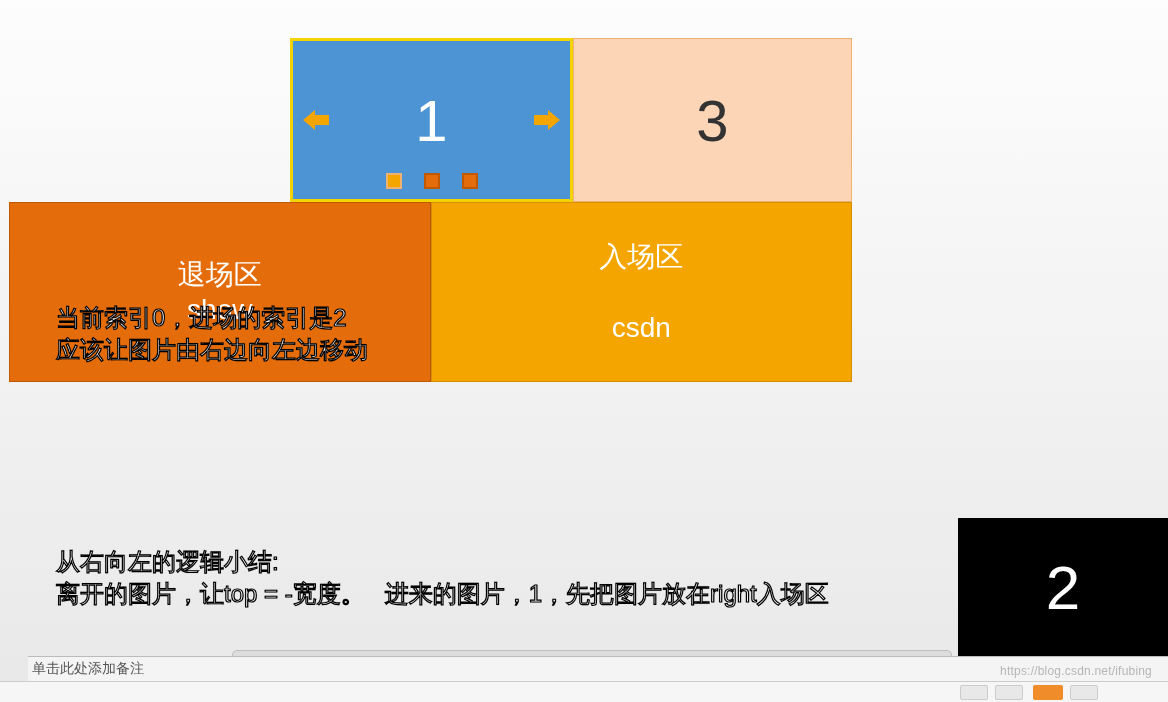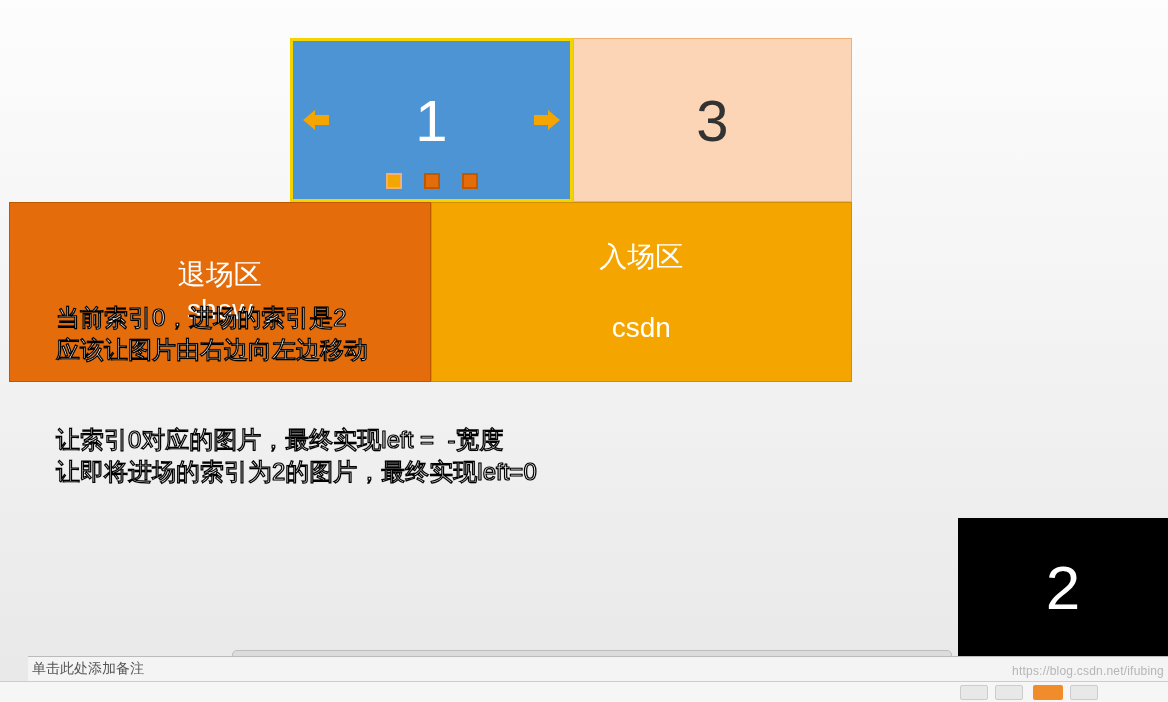--- a/index.html
+++ b/index.html
@@ -49,21 +49,21 @@
 
 
 .notes-bar { position: absolute; left: 0; bottom: 21px; width: 100%; height: 25px; background: #f4f4f4; border-top: 1px solid #bbb; display: flex; align-items: center; font-size: 14px; color: #555; padding-left: 4px; margin-left: 28px; }
 
 
 .status { position: absolute; left: 0; bottom: 0; width: 100%; height: 21px; background: #f6f6f6; border-top: 1px solid #ccc; }
 .status .amber { position: absolute; right: 105px; bottom: 2px; width: 30px; height: 15px; background: #f08c2a; border-radius: 2px; }
 .status .grey { position: absolute; bottom: 2px; width: 28px; height: 15px; background: #e8e8e8; border: 1px solid #ccc; border-radius: 2px; }
 
 
-.watermark { position: absolute; right: 4px; bottom: 24px; font-size: 12px; color: rgba(120,120,120,0.5); letter-spacing: 0.2px; }
+.watermark { position: absolute; right: 16px; bottom: 24px; font-size: 12px; color: rgba(120,120,120,0.5); letter-spacing: 0.2px; }
 </style>
 </head>
 <body>
 
 <div class="slide">
 
   <div class="top-row">
     <div class="slot slot-blue">
       <div class="arrow arrow-left">
         <svg viewBox="0 0 26 20">
@@ -93,22 +93,22 @@
       <span>show</span>
     </div>
     <div class="zone zone-right">
       <span>入场区</span>
       <span>csdn</span>
     </div>
   </div>
 
   <div class="overlay-text txt1">当前索引0，进场的索引是2
 应该让图片由右边向左边移动</div>
-  <div class="overlay-text txt2">让索引0对应的图片，最终实现left =  -宽度
-让即将进场的索引为2的图片，最终实现left=0</div>
+  <div class="overlay-text txt3">从右向左的逻辑小结:
+离开的图片，让top = -宽度。   进来的图片，1，先把图片放在right入场区</div>
 
   <div class="panel2">
     <span>2</span>
   </div>
 
   <div class="hscroll"></div>
 </div>
 
 <div class="notes-bar">
   <span>单击此处添加备注</span>

